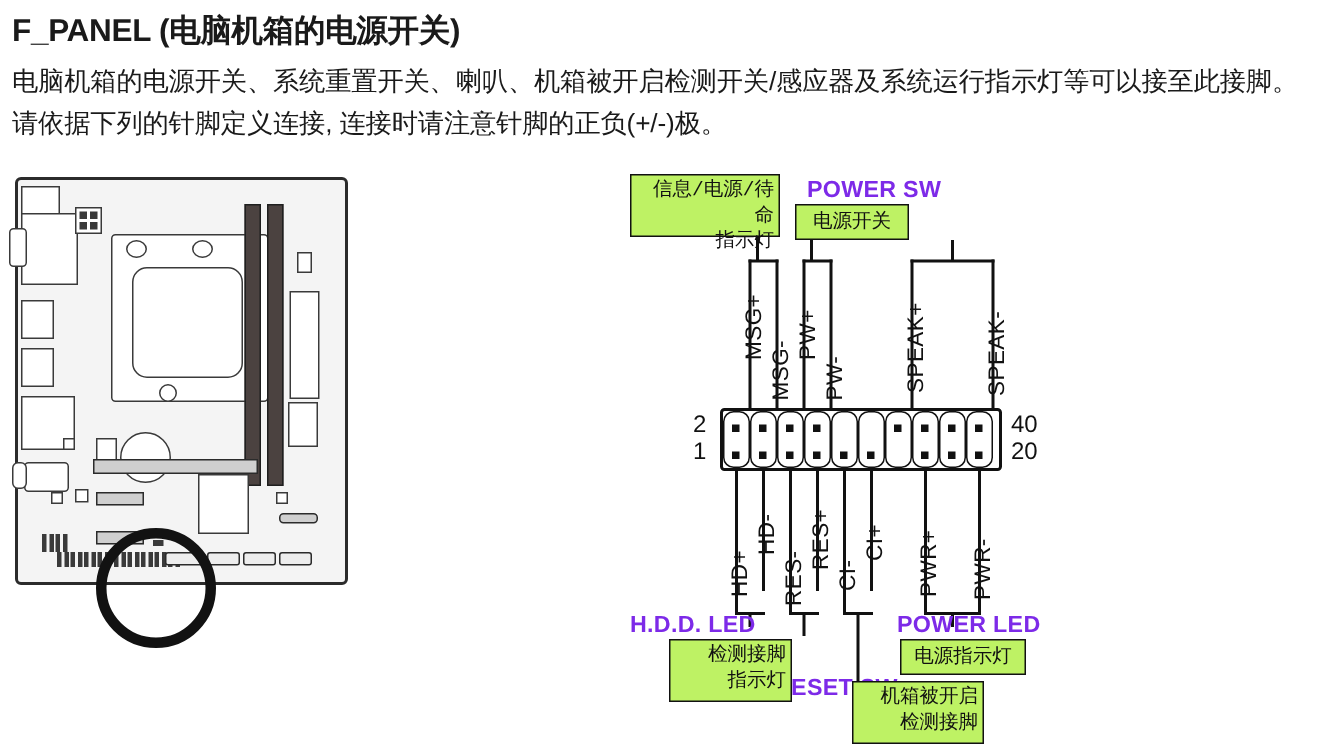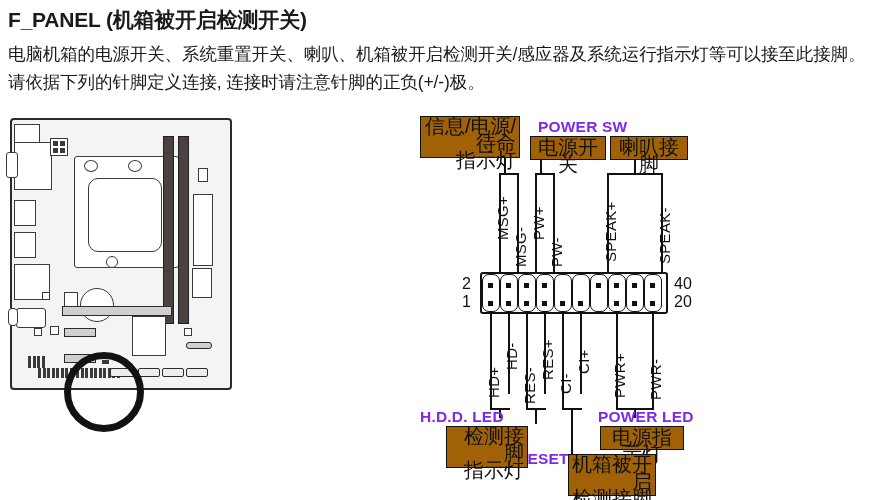--- a/index.html
+++ b/index.html
@@ -52,23 +52,23 @@
   .ioport{position:absolute;border:1.7px solid #3a3a3a;background:#fff;box-sizing:border-box;}
   .pinstrip{position:absolute;display:flex;gap:1.5px;}
   .pinstrip i{display:block;width:3px;height:100%;background:#3a3a3a;}
   .connbar{
     position:absolute;height:9px;border:1.5px solid #2b2b2b;background:#ededed;
     box-sizing:border-box;border-radius:2px;
   }
   
   #diagram{position:absolute;left:418px;top:112px;width:456px;height:386px;}
   .dbox{
-    position:absolute;border:1.8px solid #111;background:#a16207;box-sizing:border-box;
-    font-size:20px;line-height:17px;text-align:right;padding:1px 3px 1px 3px;
-    white-space:pre-line;color:#111;
+    position:absolute;border:1.8px solid #111;background:#bef264;box-sizing:border-box;
+    font-size:13px;line-height:17px;text-align:right;padding:1px 3px 1px 3px;
+    white-space:pre-line;color:#111;font-family:Liberation Mono, monospace;
   }
   .dbox.c{text-align:center;}
   .plabel{
     position:absolute;color:#7d2ae8;font-weight:bold;font-size:15.5px;
     white-space:nowrap;letter-spacing:0.2px;
   }
   .vline{position:absolute;background:#111;width:1.8px;}
   .hline{position:absolute;background:#111;height:1.8px;}
   .vtext{
     position:absolute;font-size:15px;color:#111;white-space:nowrap;
@@ -85,21 +85,21 @@
     border:1.8px solid #111;background:#fff;box-sizing:border-box;border-radius:7px;
   }
   .pindot{position:absolute;width:5px;height:5px;background:#111;}
   .pinnum{
     position:absolute;font-size:16px;color:#111;
   }
 </style>
 </head>
 <body>
 
-<div id="doc-title">F_PANEL (机箱被开启检测开关)</div>
+<div id="doc-title">F_PANEL (电脑机箱的电源开关)</div>
 <div id="intro">电脑机箱的电源开关、系统重置开关、喇叭、机箱被开启检测开关/感应器及系统运行指示灯等可以接至此接脚。请依据下列的针脚定义连接, 连接时请注意针脚的正负(+/-)极。</div>
 
 <div id="mb-wrap">
   <div id="mb-board"></div>
 
   <div class="ioport" style="left:8px;top:8px;width:26px;height:34px;"></div>
   <div class="ioport" style="left:8px;top:26px;width:38px;height:48px;"></div>
   <div class="ioport" style="left:0px;top:36px;width:12px;height:26px;border-radius:3px;"></div>
   <div class="ioport" style="left:8px;top:84px;width:22px;height:26px;"></div>
   <div class="ioport" style="left:8px;top:116px;width:22px;height:26px;"></div>
@@ -175,21 +175,20 @@
   <div class="connbar" style="left:180px;top:252px;width:22px;"></div>
 
   <div id="mb-highlight"></div>
 </div>
 
 <div id="diagram">
 
   <div class="dbox" style="left:2px;top:4px;width:100px;height:42px;">信息/电源/待命
 指示灯</div>
   <div class="dbox c" style="left:112px;top:24px;width:76px;height:24px;padding-top:2px;">电源开关</div>
-  <div class="dbox c" style="left:192px;top:24px;width:78px;height:24px;padding-top:2px;">喇叭接脚</div>
 
   <div class="plabel" style="left:120px;top:6px;">POWER SW</div>
 
   <div class="vline" style="left:86px;top:46px;height:16px;"></div>
   <div class="hline" style="left:81px;top:61px;width:20px;"></div>
   <div class="vline" style="left:81px;top:61px;height:101px;"></div>
   <div class="vline" style="left:99px;top:61px;height:101px;"></div>
 
   <div class="vline" style="left:122px;top:48px;height:14px;"></div>
   <div class="hline" style="left:117px;top:61px;width:20px;"></div>

